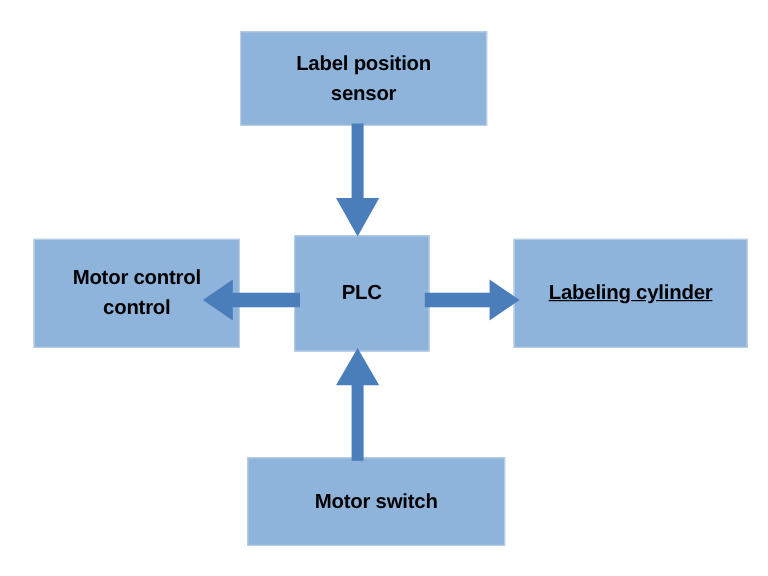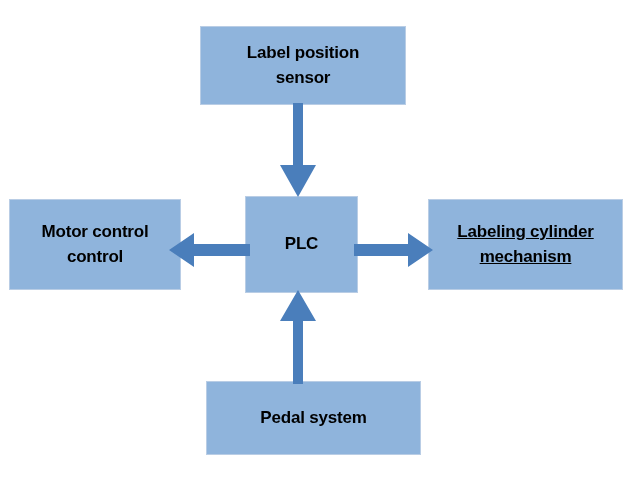--- a/index.html
+++ b/index.html
@@ -30,21 +30,21 @@
     line-height: 1.45;
     letter-spacing: -0.2px;
     padding: 0 20px;
   }
   .node span {
     display: block;
     width: 100%;
   }
   
   #node-label-sensor { left: 200px; top: 26px;  width: 206px; height: 79px; }
-  #node-motor        { left: 9px;  top: 199px; width: 172px; height: 91px; }
+  #node-motor        { left: 28px;  top: 199px; width: 172px; height: 91px; }
   #node-plc          { left: 245px; top: 196px; width: 113px; height: 97px; align-items: center; }
   #node-cylinder     { left: 428px; top: 199px; width: 195px; height: 91px; text-decoration: underline; }
   #node-pedal        { left: 206px; top: 381px; width: 215px; height: 74px; }
 
   
   .arrow {
     position: absolute;
   }
   #arrow-sensor-plc   { left: 276px; top: 103px; width: 44px; height: 96px; }
   #arrow-plc-motor    { left: 168px; top: 232px; width: 82px; height: 36px; }
@@ -68,26 +68,25 @@
     </span>
   </div>
 
   <div class="node" id="node-plc">
     <span>PLC</span>
   </div>
 
   <div class="node" id="node-cylinder">
     <span>
       <span>Labeling cylinder</span>
-      <span>mechanism</span>
     </span>
   </div>
 
   <div class="node" id="node-pedal">
-    <span>Pedal system</span>
+    <span>Motor switch</span>
   </div>
 
   <div class="arrow" id="arrow-sensor-plc">
     <svg viewBox="0 0 44 96" preserveAspectRatio="none">
       <polygon points="17,0 27,0 27,62 40,62 22,94 4,62 17,62" fill="#4A7EBB"></polygon>
     </svg>
   </div>
 
   <div class="arrow" id="arrow-plc-motor">
     <svg viewBox="0 0 82 36" preserveAspectRatio="none">

